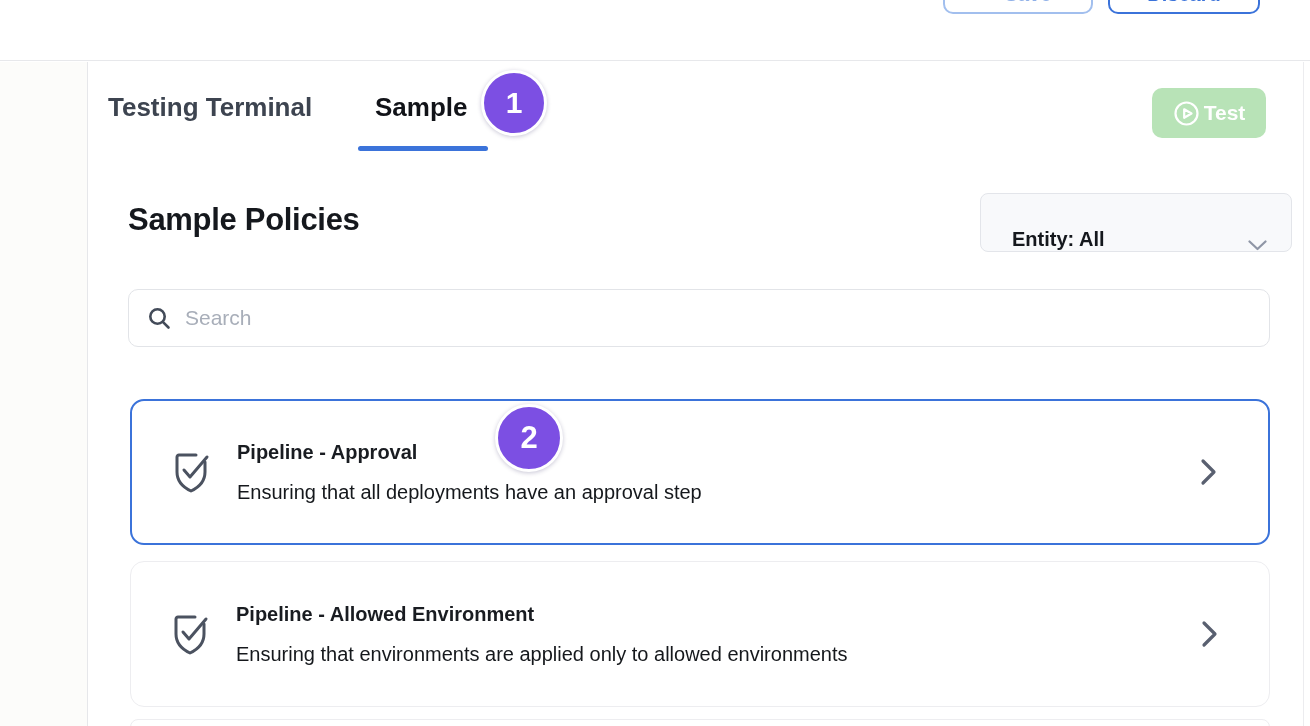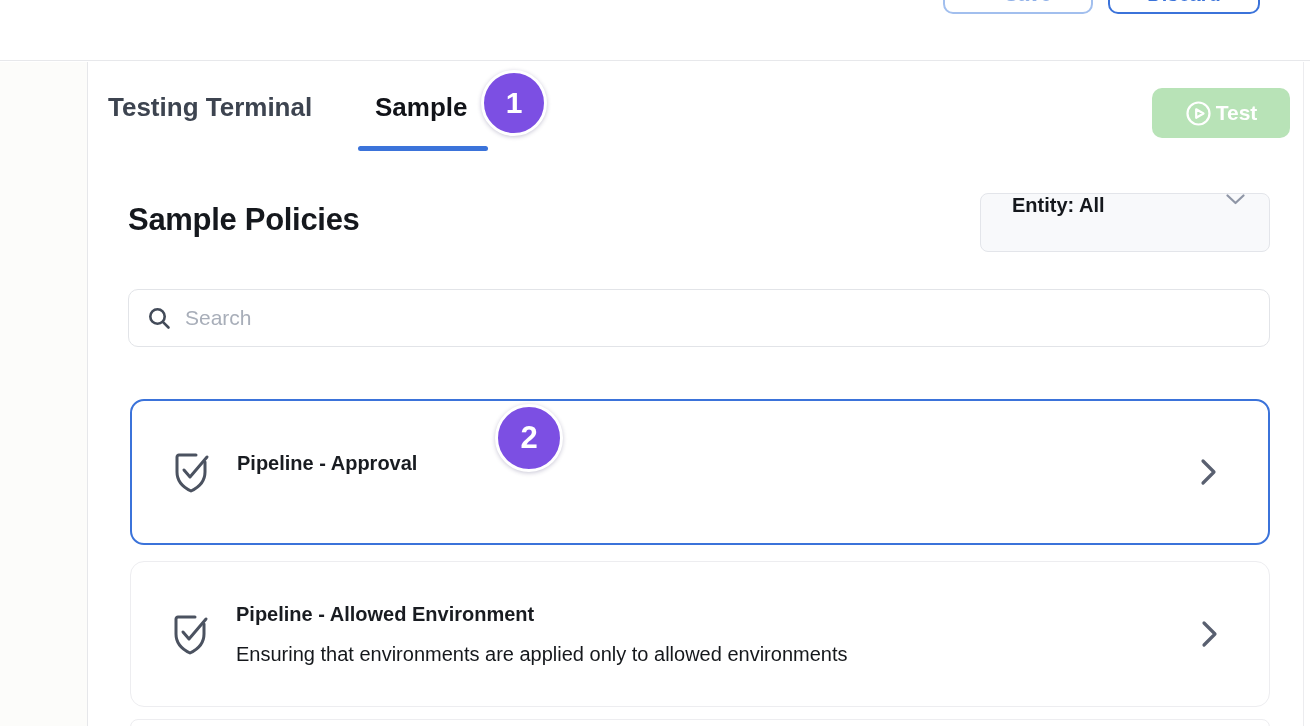--- a/index.html
+++ b/index.html
@@ -26,29 +26,29 @@
   .tab-underline { position:absolute; left:358px; top:146px; width:130px; height:5px; border-radius:3px; background:#3b73da; }
 
   
   .anno-badge { position:absolute; border-radius:50%; background:#7c4fe3; border:3px solid #ffffff;
                 display:flex; align-items:center; justify-content:center;
                 color:#fff; font-weight:700; box-shadow:0 1px 4px rgba(40,30,90,.25); }
   .badge-1 { left:481px; top:70px; width:66px; height:66px; font-size:30px; }
   .badge-2 { left:495px; top:404px; width:68px; height:68px; font-size:31px; }
 
   
-  .btn-test { position:absolute; left:1152px; top:88px; width:138px; height:50px; border-radius:10px;
+  .btn-test { position:absolute; left:1152px; top:88px; width:114px; height:50px; border-radius:10px;
               background:#b8e3b7; display:flex; align-items:center; justify-content:center; gap:4px;
               color:#fff; font-size:21px; font-weight:700; }
 
   
   .page-title { position:absolute; left:128px; top:202px; font-size:31px; font-weight:700; color:#15181d; letter-spacing:-0.3px; }
 
-  .entity-dd { position:absolute; left:980px; top:193px; width:290px; height:59px; background:#f8f9fb;
-               border:1px solid #e3e5ea; border-radius:8px; display:flex; align-items:flex-start;
+  .entity-dd { position:absolute; left:980px; top:193px; width:312px; height:59px; background:#f8f9fb;
+               border:1px solid #e3e5ea; border-radius:8px; display:flex; align-items:flex-end;
                padding:0 24px 0 31px; cursor:pointer; }
   .entity-dd .dd-label { font-size:20px; font-weight:600; color:#15181d; flex:1; }
 
   .search-box { position:absolute; left:128px; top:289px; width:1142px; height:58px; background:#fff;
                 border:1px solid #e2e4e8; border-radius:10px; display:flex; align-items:center; padding:0 18px; }
   .search-box input { border:none; outline:none; flex:1; font-size:21px; color:#30353d; margin-left:13px;
                       font-family:"Liberation Sans","DejaVu Sans",sans-serif; background:transparent; }
   .search-box input::placeholder { color:#a8aeb9; }
 
   
@@ -116,20 +116,21 @@
 
   <div class="card card-selected">
     <span class="shield-wrap">
       <svg class="icon" width="44" height="48" viewBox="0 0 44 48">
         <path d="M36 14 V24 C36 33 29.5 39.5 22 43 C14.5 39.5 8 33 8 24 V9 C8 7.9 8.9 7 10 7 H27" fill="none" stroke="#4b5260" stroke-width="3" stroke-linecap="round" stroke-linejoin="round"></path>
         <path d="M15 22 L21 29 L38 9" fill="none" stroke="#4b5260" stroke-width="3" stroke-linecap="round" stroke-linejoin="round"></path>
       </svg>
     </span>
     <span class="card-text">
       <div class="card-title">Pipeline - Approval</div>
+      <div class="card-desc">Ensuring that all deployments have an approval step</div>
     </span>
     <span class="chev-wrap">
       <svg class="icon" width="22" height="28" viewBox="0 0 22 28">
         <path d="M5 3 L16 14 L5 25" fill="none" stroke="#596070" stroke-width="3.2" stroke-linecap="round" stroke-linejoin="round"></path>
       </svg>
     </span>
   </div>
 
   <div class="anno-badge badge-2">2</div>
 

